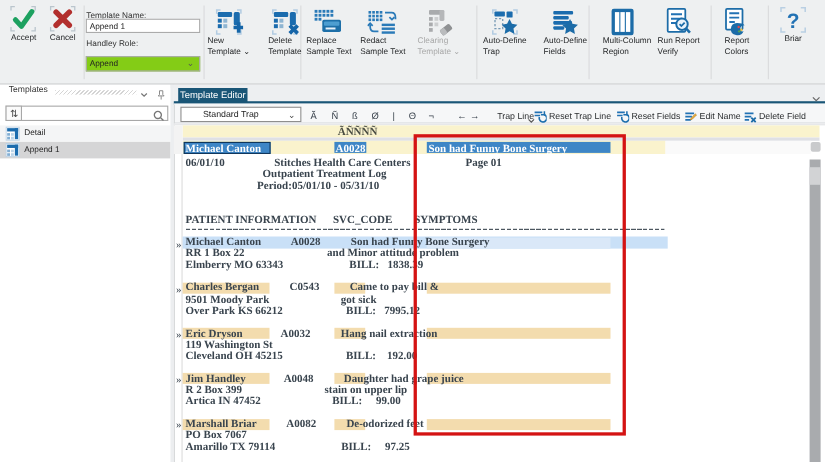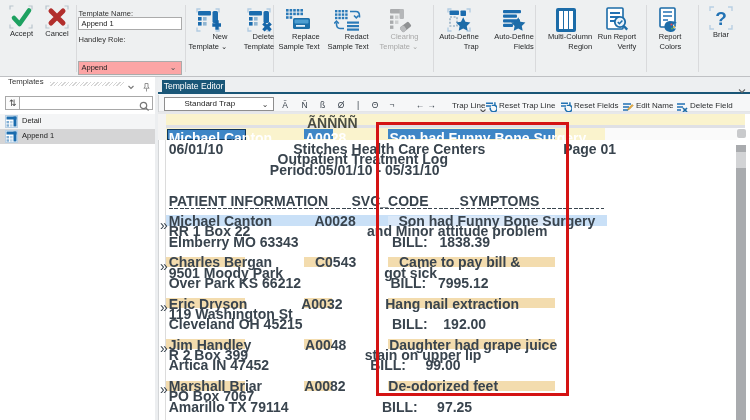--- a/index.html
+++ b/index.html
@@ -1,20 +1,20 @@
 <!DOCTYPE html>
 <html><head><meta charset="utf-8">
 <style>
 *{margin:0;padding:0;box-sizing:border-box}
 html,body{width:750px;height:420px;overflow:hidden}
 body{position:relative;font-family:"Liberation Sans",sans-serif;background:#fff}
 .abs{position:absolute}
 .ribbon{left:0;top:0;width:750px;height:77px;background:#eef0f1;border-bottom:1.3px solid #bfc1c4}
 .sep{position:absolute;top:5px;height:67px;width:1px;background:#d9dadc}
-.rlab{position:absolute;font-size:7.5px;line-height:10.2px;color:#26282a;text-align:right;white-space:nowrap;transform:translateX(-50%)}
+.rlab{position:absolute;font-size:7.5px;line-height:10.2px;color:#26282a;text-align:left;white-space:nowrap;transform:translateX(-50%)}
 .ricon{position:absolute;transform:translateX(-50%)}
 .winbg{left:0;top:77px;width:750px;height:3px;background:#eef0f1}
 .lpanel{left:0;top:77px;width:155px;height:343px;background:#fff}
 .ltitle{position:absolute;left:8px;top:77px;font-size:7.8px;color:#333}
 .zig{position:absolute;left:50px;top:81.5px;width:74px;height:4px;background:repeating-linear-gradient(135deg,#d4d4d4 0 1px,transparent 1px 2.6px)}
 .srow{position:absolute;left:4.7px;top:95.5px;width:148.8px;height:14.9px;border:1px solid #a8a8a8;background:#fff}
 .sbtn{position:absolute;left:5.3px;top:96.1px;width:15px;height:13.7px;border:1px solid #a8a8a8;background:#fbfbfb;font-size:9px;color:#444;text-align:center;line-height:13px}
 .lrow{position:absolute;left:0;width:155px;height:14.5px;font-size:7.5px;color:#222;line-height:14.5px}
 .lrow .txt{position:absolute;left:22px;top:0}
 .licon{position:absolute;left:5px;top:1px;width:13px;height:13px}
@@ -22,21 +22,21 @@
 .tabbar{left:158px;top:77px;width:592px;height:15.4px;background:#edeff1}
 .tab{position:absolute;left:162px;top:79.5px;width:63px;height:13px;background:#1a5677;color:#fff;font-size:8.6px;line-height:13px;text-align:center}
 .tabline{position:absolute;left:158px;top:92.4px;width:592px;height:2.2px;background:#1a5677}
 .toolbar{left:158px;top:94px;width:592px;height:17.5px;background:#f6f7f8;border-bottom:1px solid #e4e5e7}
 .combo{position:absolute;left:163.5px;top:97px;width:110px;height:13.5px;border:1px solid #8e8e8e;background:#fff;font-size:8px;color:#222;line-height:12px;padding-left:20px}
 .sym{position:absolute;top:98.5px;font-size:8.5px;color:#39424c;transform:translateX(-50%);line-height:12px}
 .tbt{position:absolute;top:100px;font-size:8px;color:#2b2e30;white-space:nowrap;line-height:11px}
 .tico{position:absolute;top:99px}
 .doc{left:158px;top:111.5px;width:592px;height:308.5px;background:#fff}
 pre{font-family:"Liberation Mono",monospace}
-.mono{position:absolute;font-family:Liberation Sans, sans-serif;font-size:14px;font-weight:bold;color:#39444e;white-space:pre}
+.mono{position:absolute;font-family:Liberation Serif, serif;font-size:10px;font-weight:bold;color:#39444e;white-space:pre}
 .hl{position:absolute;height:10px}
 </style></head>
 <body>
 
 <div class="abs ribbon"></div>
 <div class="sep" style="left:75.5px"></div>
 <div class="sep" style="left:185px"></div>
 <div class="sep" style="left:273px"></div>
 <div class="sep" style="left:433px"></div>
 <div class="sep" style="left:535px"></div>
@@ -56,21 +56,21 @@
       <g stroke="#bac5cd" stroke-width="1.2" fill="none">
         <path d="M1 4.5 V1 H4.5 M19.5 1 H23 V4.5 M23 19.5 V23 H19.5 M4.5 23 H1 V19.5"></path>
       </g>
       <path d="M6 6 L18 18 M18 6 L6 18" stroke="#b22f2d" stroke-width="5" stroke-linecap="round"></path>
     </svg></div>
 <div class="rlab" style="left:57px;top:28.5px">Cancel</div>
 
 <div class="abs" style="left:78.5px;top:8.5px;font-size:7.5px;color:#333">Template Name:</div>
 <div class="abs" style="left:77.5px;top:16.5px;width:104px;height:13.5px;border:1px solid #ababab;background:#fff;font-size:7.5px;color:#222;line-height:12px;padding-left:3px">Append 1</div>
 <div class="abs" style="left:78.5px;top:35px;font-size:7.5px;color:#333">Handley Role:</div>
-<div class="abs" style="left:77.5px;top:61px;width:104px;height:13.5px;border:1px solid #ababab;background:#fca5a5;font-size:7.5px;color:#222;line-height:12px;padding-left:3px">Append<span style="position:absolute;right:4px;top:0;color:#555;font-size:8px">⌄</span></div>
+<div class="abs" style="left:77.5px;top:51px;width:104px;height:13.5px;border:1px solid #ababab;background:#84cc16;font-size:7.5px;color:#222;line-height:12px;padding-left:3px">Append<span style="position:absolute;right:4px;top:0;color:#555;font-size:8px">⌄</span></div>
 
 <div class="ricon" style="left:208px;top:7px">
 <svg width="26" height="26" viewBox="0 0 26 26">
 <g stroke="#b3cce2" stroke-width="1.4" fill="none">
         <path d="M2 5.5 V2 H5.5 M20.5 2 H24 V5.5 M24 20.5 V24 H20.5 M5.5 24 H2 V20.5"></path>
       </g>
 <rect x="3" y="4" width="13" height="4.5" rx="1" fill="#1b6cae"></rect>
 <g fill="#1b6cae">
         <rect x="3" y="10" width="3.6" height="3.6"></rect>
         <rect x="3" y="15" width="3.6" height="3.6"></rect>

